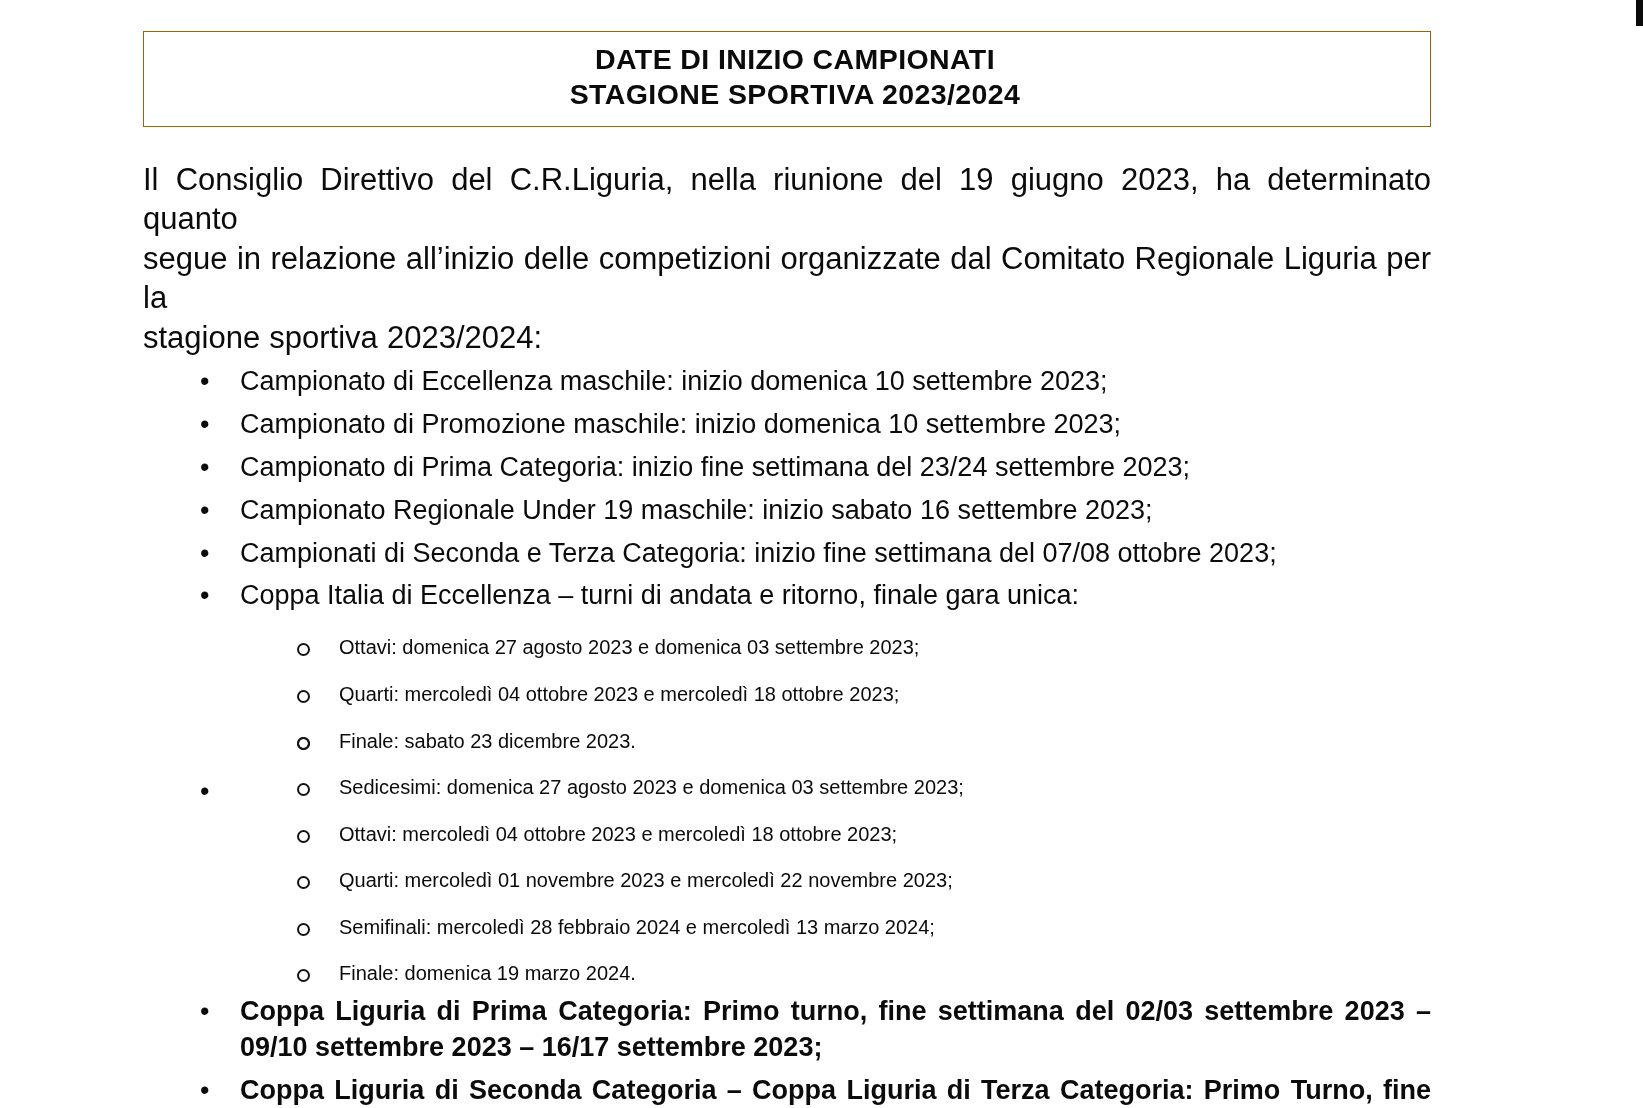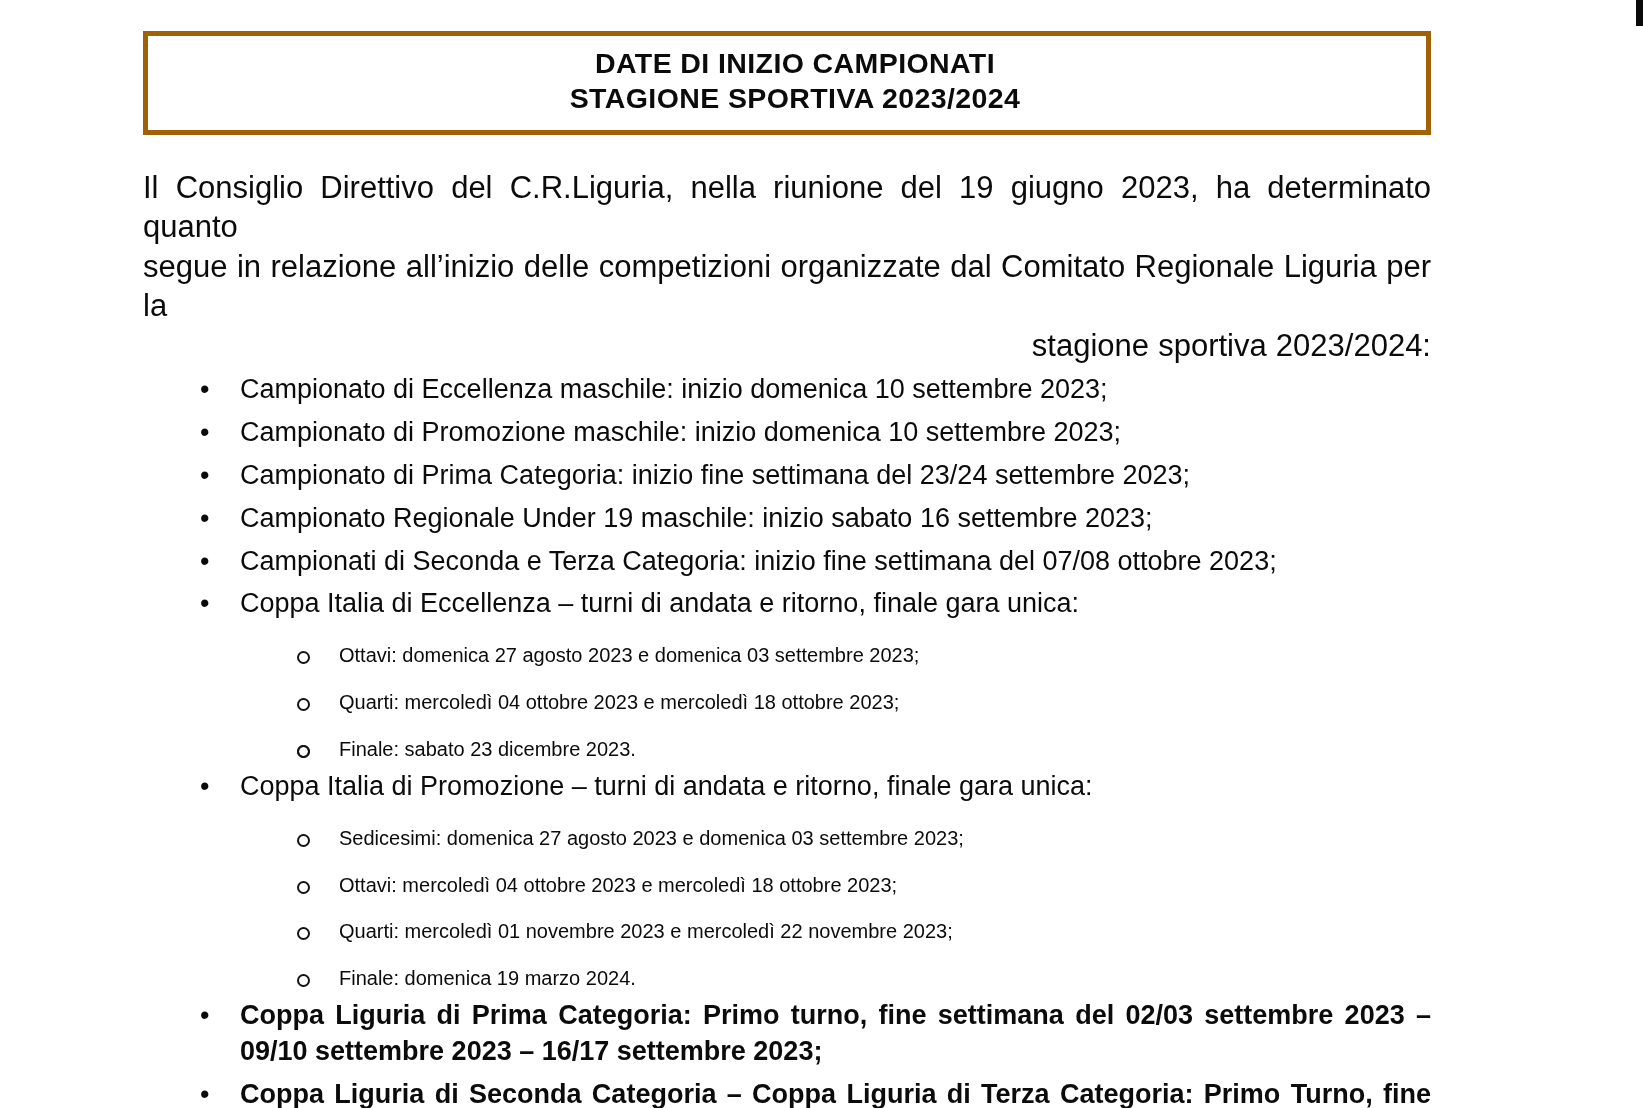--- a/index.html
+++ b/index.html
@@ -29,21 +29,21 @@
 
   .page {
     position: absolute;
     left: 143px;
     top: 31px;
     width: 1288px;
   }
 
   
   .title-box {
-    border: 5px solid #a16207;
+    border: 1px solid #a16207;
     box-sizing: border-box;
     width: 1288px;
     padding: 10px 0 14px 16px;
     text-align: center;
   }
   .title-line {
     font-size: 28.5px;
     font-weight: bold;
     letter-spacing: 0.4px;
     line-height: 1.23;
@@ -53,21 +53,21 @@
   
   .intro {
     margin-top: 33px;
     font-size: 31px;
     line-height: 1.27;
     text-align: justify;
     text-justify: inter-word;
     word-spacing: 0.5px;
   }
   .intro .last-line {
-    text-align: right;
+    text-align: left;
   }
 
   ul.lvl1 {
     list-style: none;
     margin: 0;
     padding: 0;
   }
   ul.lvl1 > li.bullet {
     position: relative;
     padding-left: 97px;
@@ -176,36 +176,39 @@
         </li>
         <li class="subbullet">
           <span class="marker-o"></span>
           <span>Finale: sabato 23 dicembre 2023.</span>
         </li>
       </ul>
     </li>
 
     <li class="bullet">
       <span class="marker">•</span>
-      <span class="text">Coppa Italia di Promozione – turni di andata e ritorno, finale gara unica:</span>
       <ul class="lvl2">
         <li class="subbullet">
           <span class="marker-o"></span>
           <span>Sedicesimi: domenica 27 agosto 2023 e domenica 03 settembre 2023;</span>
         </li>
         <li class="subbullet">
           <span class="marker-o"></span>
           <span>Ottavi: mercoledì 04 ottobre 2023 e mercoledì 18 ottobre 2023;</span>
         </li>
         <li class="subbullet">
           <span class="marker-o"></span>
           <span>Quarti: mercoledì 01 novembre 2023 e mercoledì 22 novembre 2023;</span>
         </li>
         <li class="subbullet">
           <span class="marker-o"></span>
+          <span>Semifinali: mercoledì 28 febbraio 2024 e mercoledì 13 marzo 2024;</span>
+        </li>
+        <li class="subbullet">
+          <span class="marker-o"></span>
           <span>Finale: domenica 19 marzo 2024.</span>
         </li>
       </ul>
     </li>
 
     <li class="bullet">
       <span class="marker">•</span>
       <span class="text wrap">Coppa Liguria di Prima Categoria: Primo turno, fine settimana del 02/03 settembre 2023 – 09/10 settembre 2023 – 16/17 settembre 2023;</span>
     </li>
 

